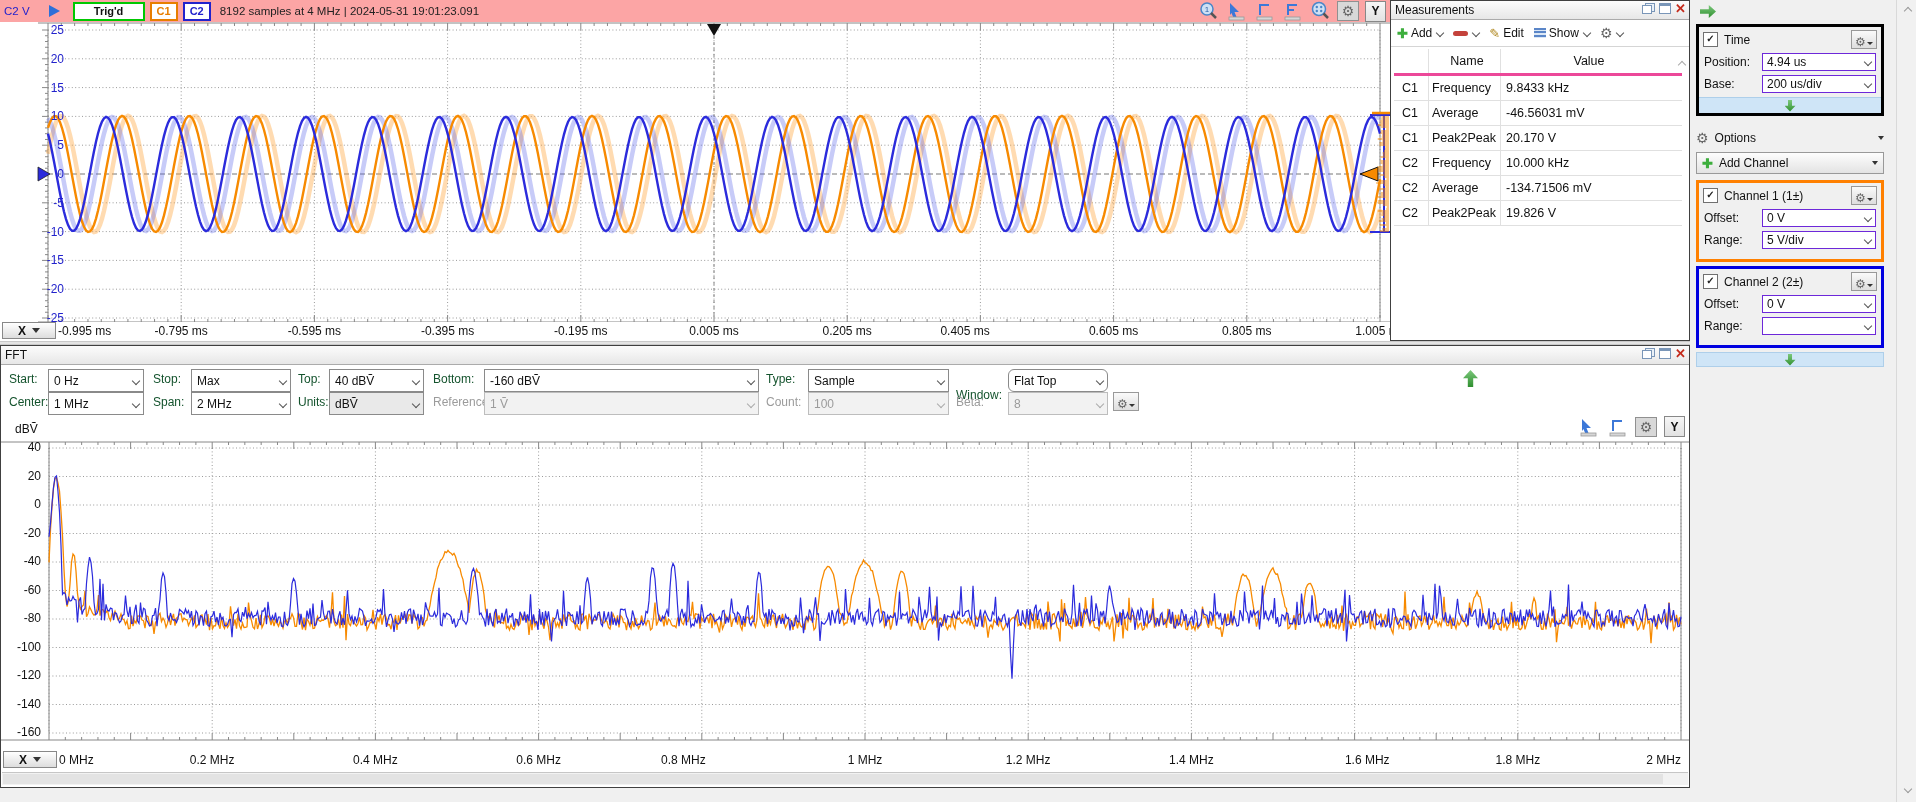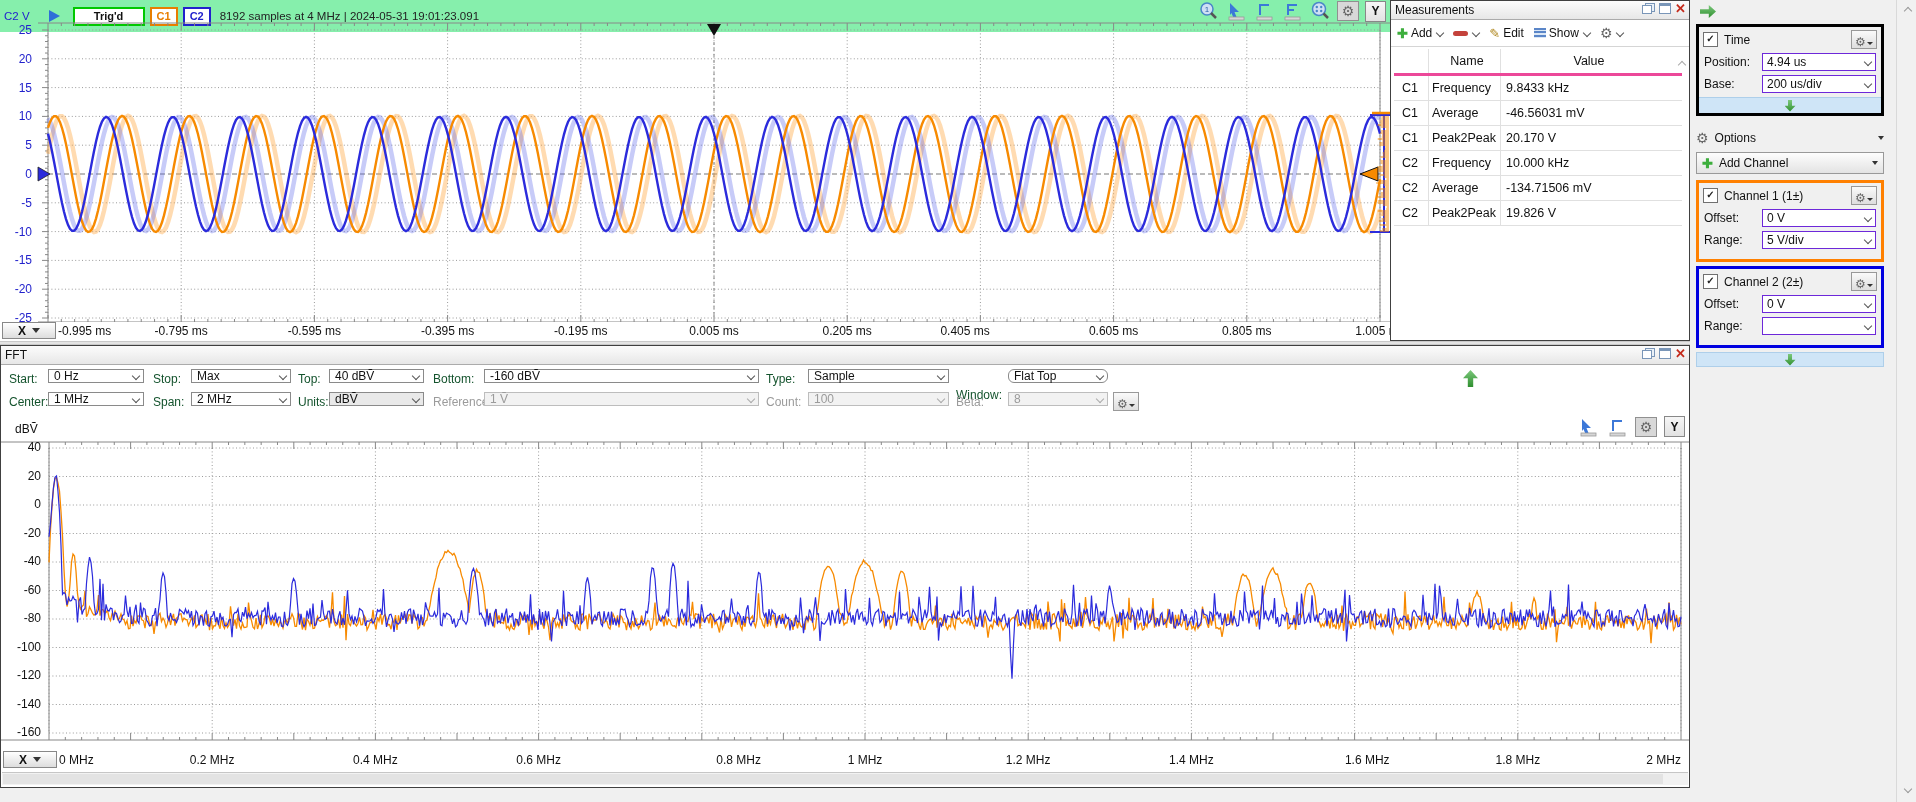--- a/index.html
+++ b/index.html
@@ -1,37 +1,37 @@
 <!DOCTYPE html>
 <html><head>
 <meta charset="utf-8">
 <style>
   html,body{margin:0;padding:0;background:#DDD;}
   #app{position:relative;width:1916px;height:802px;background:#F0F0F0;overflow:hidden;
        font-family:"Liberation Sans",sans-serif;font-size:12px;color:#111;}
   .abs{position:absolute;}
   
   .scope-bg{left:0;top:22px;width:1390px;height:319px;background:#fff;}
-  .scope-toolbar{left:0;top:0;width:1390px;height:32px;background:#86efac;display:flex;align-items:center;gap:5px;padding-left:4px;box-sizing:border-box;}
+  .scope-toolbar{left:0;top:0;width:1390px;height:22px;background:#fca5a5;display:flex;align-items:center;gap:5px;padding-left:4px;box-sizing:border-box;}
   .axis-sel{color:#2222CC;font-size:11.5px;}
   .play-tri{width:0;height:0;border-left:11px solid #2E6FD8;border-top:6px solid transparent;border-bottom:6px solid transparent;margin-left:14px;}
   .badge{border:2px solid;font-weight:bold;font-size:11px;padding:0 5px;background:#fff;height:15px;line-height:15px;}
   .badge.trig{border-color:#00C800;color:#111;width:58px;text-align:center;margin-left:8px;}
   .badge.c1{border-color:#E87E00;color:#E87E00;}
   .badge.c2{border-color:#2222CC;color:#2222CC;}
   .samp-info{font-size:11.5px;color:#222;margin-left:4px;}
   .icon-strip{position:absolute;right:4px;top:1px;display:flex;gap:6px;align-items:center;height:20px;}
   .tool-ic{width:22px;height:20px;display:flex;align-items:center;justify-content:center;}
   .tool-ic.pressed{background:#D8D8D8;border:1px solid #909090;box-sizing:border-box;}
   .gear-glyph{font-size:14px;color:#666;line-height:1;}
   .ybtn{width:19px;height:19px;border:1px solid #888;background:linear-gradient(#F6F6F6,#E2E2E2);font-weight:bold;font-size:12px;display:flex;align-items:center;justify-content:center;}
   .xbtn{width:54px;height:17px;border:1px solid #888;background:linear-gradient(#FFF,#DDD);font-weight:bold;font-size:12px;display:flex;align-items:center;justify-content:center;gap:6px;box-sizing:border-box;}
   .xbtn .dn{width:0;height:0;border-top:5px solid #333;border-left:4px solid transparent;border-right:4px solid transparent;}
   #scope-svg{left:0;top:22px;}
-  #scope-ylab{left:0;top:22px;width:34px;height:310px;}
+  #scope-ylab{left:0;top:22px;width:34px;height:310px;padding-left:32px;}
   .sylab{position:absolute;right:2px;width:32px;text-align:right;color:#2222CC;font-size:12px;}
   #scope-xrow{left:0;top:322px;width:1390px;height:19px;}
   .sxlab{position:absolute;top:2px;font-size:12px;color:#111;}
   .splitter{left:0;top:341px;width:1690px;height:4px;background:#E4E4E4;border-top:1px solid #C9C9C9;border-bottom:1px solid #C9C9C9;box-sizing:border-box;}
   
   .panel{background:#fff;border:1px solid #404040;box-sizing:border-box;}
   .ptitle{height:18px;background:linear-gradient(#FCFCFC,#E7E7E7);border-bottom:1px solid #ABABAB;display:flex;align-items:center;padding:0 4px;font-size:12px;position:relative;}
   .wbtns{position:absolute;right:3px;top:2px;display:flex;gap:4px;align-items:center;}
   .wb{width:13px;height:11px;position:relative;display:inline-block;}
   .wb.float:before{content:"";position:absolute;right:0;top:0;width:8px;height:7px;border:1.5px solid #7A96B8;background:#EAF1F8;}
@@ -51,21 +51,21 @@
   .mini-dn{width:0;height:0;border-top:4px solid #333;border-left:3.5px solid transparent;border-right:3.5px solid transparent;display:inline-block;}
   #meas-table{position:absolute;left:3px;top:48px;width:288px;}
   .mrow{position:relative;height:24px;line-height:24px;font-size:12.5px;border-bottom:1px solid #E0E0E0;}
   .mrow.hdr{font-size:12.5px;border-bottom:3px solid #ec4899;}
   .colline{position:absolute;top:0;bottom:0;width:1px;background:#E0E0E0;}
   
   #fft{left:0;top:345px;width:1690px;height:443px;}
   .fftrow{position:absolute;left:0;height:20px;width:1500px;}
   .flab{position:absolute;top:3px;font-size:12px;color:#14532d;}
   .flab.gray{color:#9B9B9B;}
-  .fcombo{position:absolute;top:0;height:14px;background:#fff;border:1px solid #8A8A8A;box-sizing:border-box;font-size:12px;display:flex;align-items:center;justify-content:space-between;padding:0 4px 0 5px;}
+  .fcombo{position:absolute;top:0;height:23px;background:#fff;border:1px solid #8A8A8A;box-sizing:border-box;font-size:12px;display:flex;align-items:center;justify-content:space-between;padding:0 4px 0 5px;}
   .fcombo.cgray{background:#E9E9E9;}
   .fcombo.dis{background:#F2F2F2;color:#9B9B9B;border-color:#BDBDBD;}
   .fcombo.dis .chev{border-color:#AAA;}
   .gearbtn{display:inline-flex;align-items:flex-end;justify-content:center;width:26px;height:19px;border:1px solid #999;background:linear-gradient(#FAFAFA,#DEDEDE);box-sizing:border-box;}
   .gearbtn .gear-glyph{font-size:12px;}
   .gearbtn .mini-dn{border-top-width:3px;margin-left:1px;margin-bottom:3px;}
   #fft-svg{position:absolute;left:0;top:92px;}
   #fft-ylab{position:absolute;left:0;top:92px;width:44px;}
   .fylab{position:absolute;right:4px;width:40px;text-align:right;font-size:12px;color:#111;}
   #fft-xrow{position:absolute;left:0;top:405px;width:1688px;height:17px;}
@@ -970,21 +970,21 @@
       </div>
     <div id="fft-xrow">
       <span class="xbtn" style="position:absolute;left:2px;top:0;">
         <span>X</span>
           <span class="dn"></span>
       </span>
     <div class="fxlab" style="left: 58px; width: 70px; text-align: left;">0 MHz</div>
         <div class="fxlab" style="left: 176.2px; width: 70px; text-align: center;">0.2 MHz</div>
         <div class="fxlab" style="left: 339.4px; width: 70px; text-align: center;">0.4 MHz</div>
         <div class="fxlab" style="left: 502.6px; width: 70px; text-align: center;">0.6 MHz</div>
-        <div class="fxlab" style="left: 690px; width: 70px; text-align: right;">0.8 MHz</div>
+        <div class="fxlab" style="left: 660px; width: 70px; text-align: left;">0.8 MHz</div>
         <div class="fxlab" style="left: 829px; width: 70px; text-align: center;">1 MHz</div>
         <div class="fxlab" style="left: 992.2px; width: 70px; text-align: center;">1.2 MHz</div>
         <div class="fxlab" style="left: 1155.4px; width: 70px; text-align: center;">1.4 MHz</div>
         <div class="fxlab" style="left: 1318.6px; width: 70px; text-align: right;">1.6 MHz</div>
         <div class="fxlab" style="left: 1481.8px; width: 70px; text-align: center;">1.8 MHz</div>
         <div class="fxlab" style="left: 1626px; width: 54px; text-align: right;">2 MHz</div>
       </div>
     <div class="hscroll">
         <span class="handle"></span>
       </div>

